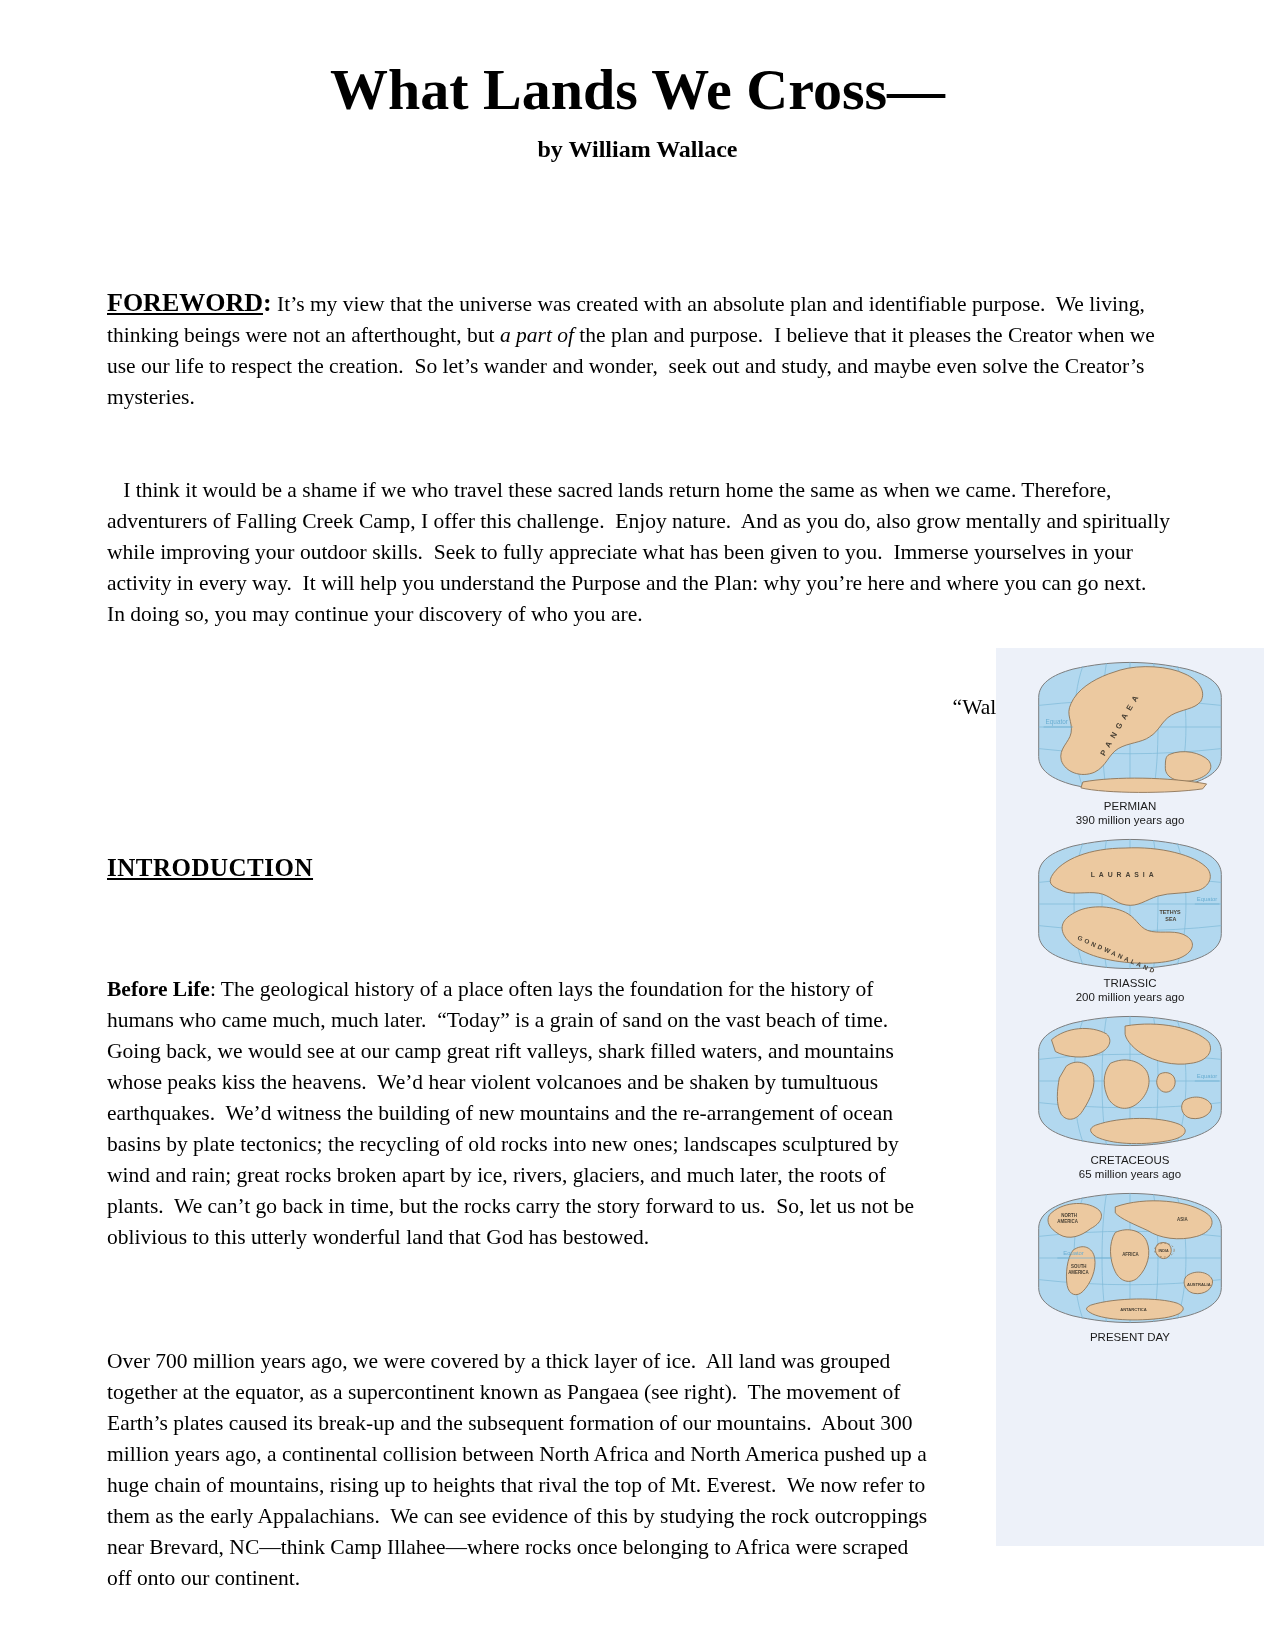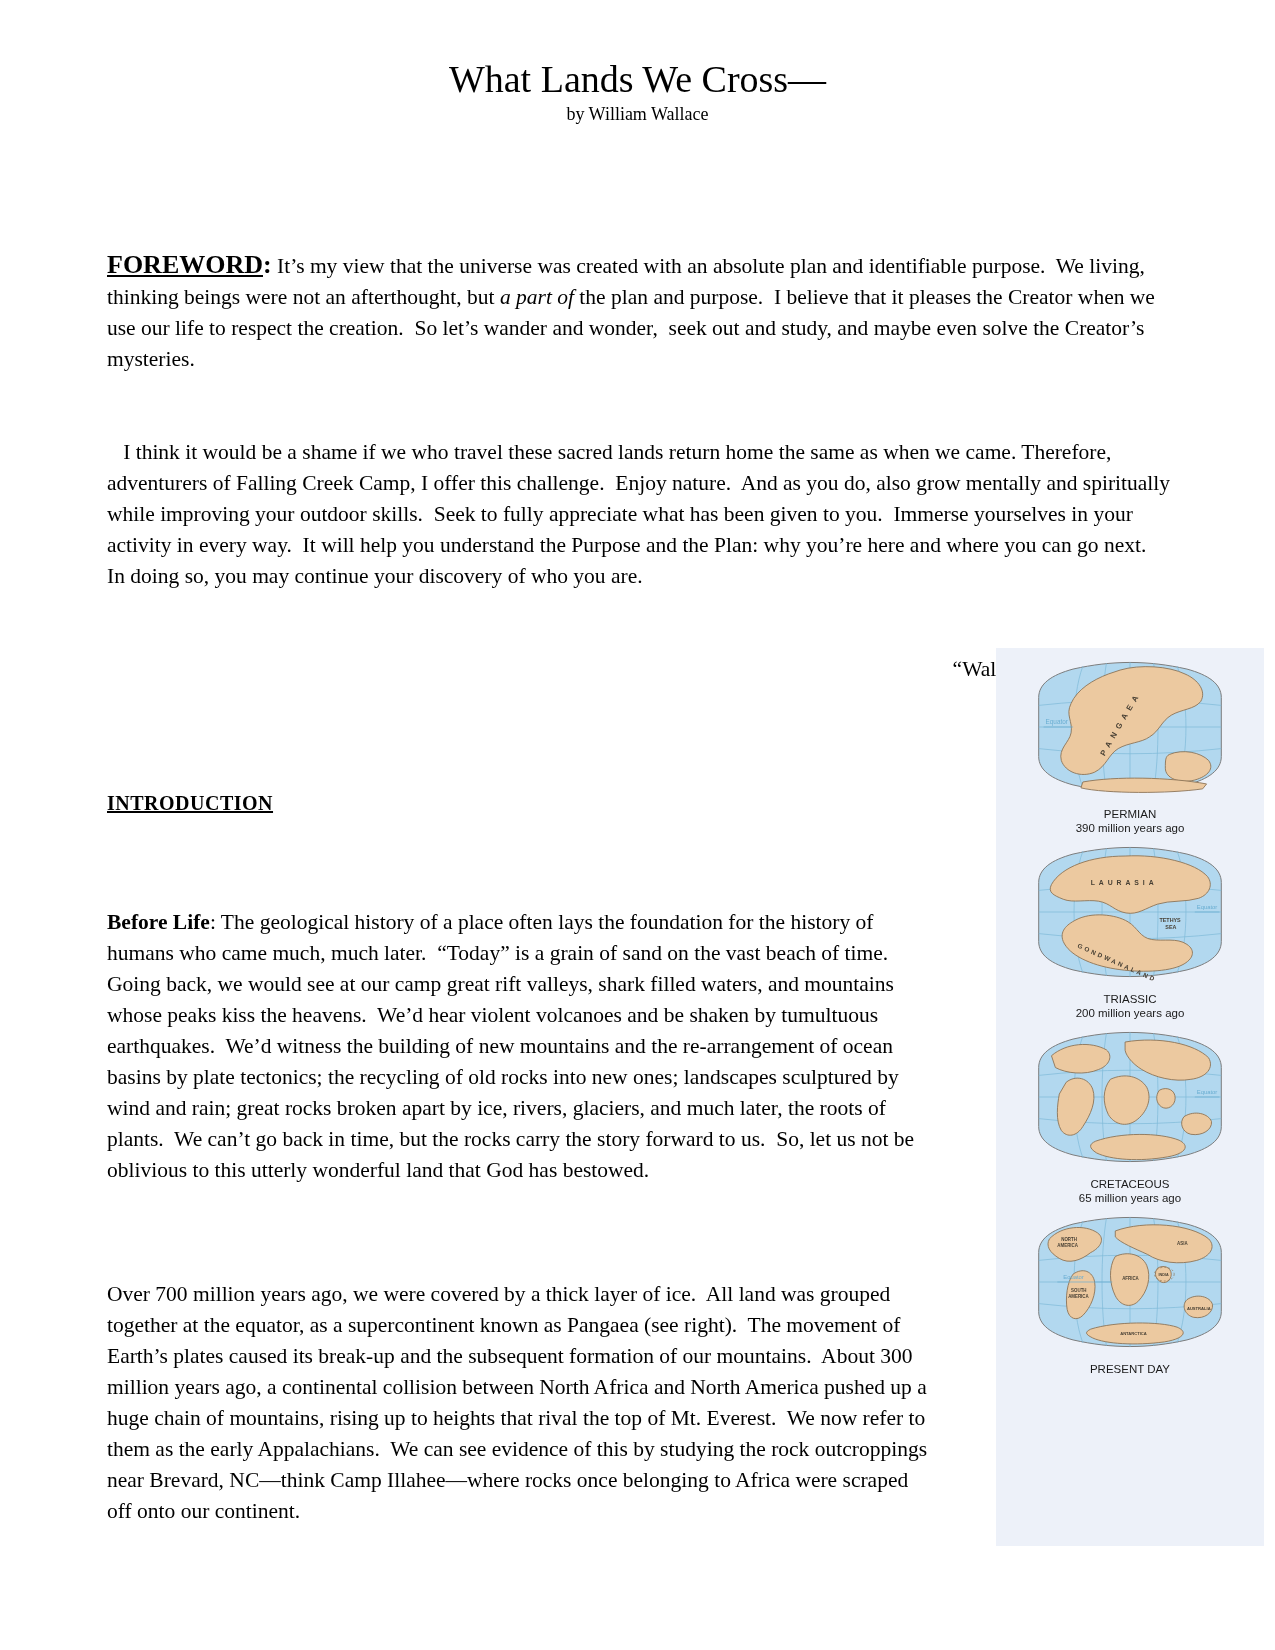--- a/index.html
+++ b/index.html
@@ -1,53 +1,53 @@
 <!DOCTYPE html>
 <html><head>
 <meta charset="utf-8">
 <style>
   html,body { margin:0; padding:0; background:#ffffff; }
   .page {
     position:relative; width:1275px; height:1650px; background:#ffffff;
     font-family:"Liberation Serif", serif; color:#000; overflow:hidden;
   }
   .header { text-align:center; padding-top:60px; }
-  .title    { font-size:38px; font-weight:normal; line-height:1.05; }
+  .title    { font-size:58px; font-weight:bold; line-height:1.05; }
   .subtitle { font-size:29px; font-weight:bold; margin-top:12px; }
-  .byline   { font-size:18px; font-weight:normal; margin-top:4px; }
+  .byline   { font-size:24px; font-weight:bold; margin-top:15px; }
 
   .foreword {
     margin:62px 105px 0 107px;
     font-size:21.5px; line-height:31px; white-space:pre-wrap;
   }
   .fw-head  { font-size:26px; font-weight:bold; text-decoration:underline; }
   .fw-colon { font-size:26px; font-weight:bold; }
   .sig { text-align:right; line-height:31px; margin-top:0; }
 
   .intro-head {
-    margin:24px 107px 0 107px;
-    font-size:20px; font-weight:bold; text-decoration:underline; letter-spacing:0.5px;
+    margin:48px 107px 0 107px;
+    font-size:25px; font-weight:bold; text-decoration:underline; letter-spacing:0.5px;
   }
 
   .textcol {
     margin:30px 0 0 107px; width:822px;
     font-size:21.5px; line-height:31px; white-space:pre-wrap;
   }
   .textcol p { margin:0 0 31px 0; }
   .para-label { font-weight:bold; }
 
   .maps-panel {
     position:absolute; left:996px; top:648px; width:268px; height:898px;
     background:#edf1f9; padding-top:10px; box-sizing:border-box;
   }
   .map-fig { margin:0 0 8px 0; text-align:center; }
   .map-fig svg { display:block; margin:0 auto; }
   .map-caption {
     font-family:"Liberation Sans", sans-serif; font-size:11.5px; line-height:14px;
-    color:#1a1a1a; margin-top:11px;
+    color:#1a1a1a; margin-top:3px;
   }
   .sea  { fill:#b2d8ef; stroke:#7a7a7a; stroke-width:1; }
   .grid { fill:none; stroke:#7cb8d8; stroke-width:0.7; }
   .land { fill:#ecc9a0; stroke:#8b7355; stroke-width:0.9; stroke-linejoin:round; }
   .cont-label { font-family:"Liberation Sans", sans-serif; fill:#473f33; font-weight:bold; }
   .eq-label   { font-family:"Liberation Sans", sans-serif; fill:#6aaed2; }
   .eq-line    { stroke:#6aaed2; stroke-width:0.7; }
   .india-dash { fill:none; stroke:#8b7355; stroke-width:0.7; stroke-dasharray:2,2; }
 </style>
 </head>

